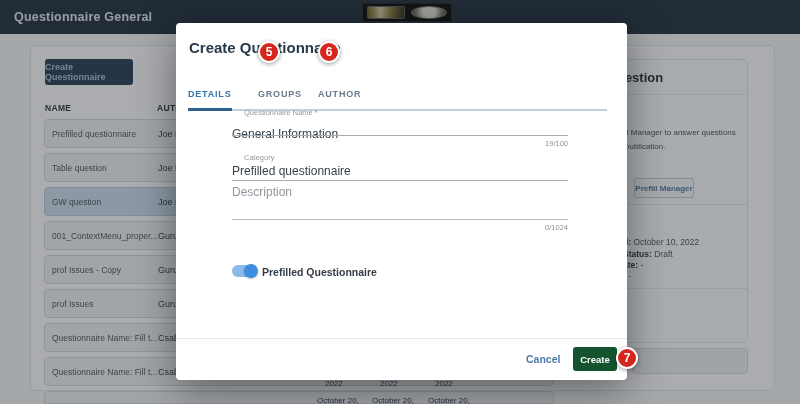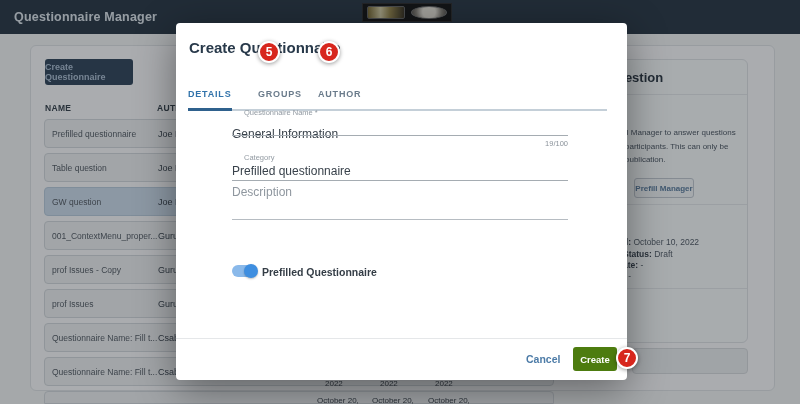--- a/index.html
+++ b/index.html
@@ -73,40 +73,40 @@
 
   .toggle { position:absolute; left:56px; top:242px; width:24px; height:12px; border-radius:6px;
             background:#8ab9ea; cursor:pointer; }
   .toggle .knob { position:absolute; right:-2px; top:-1px; width:14px; height:14px; border-radius:50%;
             background:#3e8ee0; box-shadow:0 1px 2px rgba(0,0,0,.25); }
   .toggle-label { position:absolute; left:86px; top:243px; font-size:10.5px; font-weight:600; color:#343d46; }
 
   .m-footdiv { position:absolute; left:0; top:315px; width:451px; height:1px; background:#e5e7e9; }
   .cancel-btn { position:absolute; left:350px; top:330px; font-size:10.5px; font-weight:600;
                 color:#4c7ba7; cursor:pointer; }
-  .create-btn { position:absolute; left:397px; top:324px; width:44px; height:24px; background:#4d7c0f;
+  .create-btn { position:absolute; left:397px; top:324px; width:44px; height:24px; background:#14532d;
                 border-radius:3px; color:#ffffff; font-size:9.5px; font-weight:700; display:flex;
                 align-items:center; justify-content:center; cursor:pointer; }
 
   
   .badge { position:absolute; width:22px; height:22px; border-radius:50%; background:#d7261d;
            border:2.5px solid #ffffff; color:#fff; font-size:12px; font-weight:700; display:flex;
            align-items:center; justify-content:center; z-index:20; box-shadow:0 1px 4px rgba(0,0,0,.4); }
   .badge-5 { left:258px; top:41px; }
   .badge-6 { left:318px; top:41px; }
   .badge-7 { left:616px; top:347px; }
 </style>
 </head>
 <body>
 
 <div class="page">
   <div class="content-card"></div>
 
   <div class="appbar">
-    <div class="appbar-title">Questionnaire Manager</div>
+    <div class="appbar-title">Questionnaire General</div>
   </div>
   <div class="thumb">
     <div class="note"></div>
     <div class="coin"></div>
   </div>
 
   <div class="bg-create-btn">Create Questionnaire</div>
 
   <div class="th th-name">NAME</div>
   <div class="th th-author">AUTHOR</div>
@@ -150,21 +150,20 @@
   <span class="frag" style="left:435px; top:379px">2022</span>
   <span class="frag" style="left:317px; top:396px">October 20,</span>
   <span class="frag" style="left:372px; top:396px">October 20,</span>
   <span class="frag" style="left:428px; top:396px">October 20,</span>
 
   <div class="detail-card">
     <div class="detail-title">GW question</div>
     <div class="d-div" style="top:34px"></div>
     <div class="detail-desc">
       <div>ll Manager to answer questions</div>
-      <div>participants. This can only be</div>
       <div>publication.</div>
     </div>
     <div class="prefill-btn">Prefill Manager</div>
     <div class="d-div" style="top:144px"></div>
     <div class="info-line" style="top:177px">
       <b>d:</b>
       <span>October 10, 2022</span>
     </div>
     <div class="info-line" style="top:189px">
       <b>Status:</b>
@@ -198,20 +197,21 @@
   <div class="fld-value" style="top:104px">General Information</div>
   <div class="fld-line" style="top:112px"></div>
   <div class="fld-counter" style="top:116px">19/100</div>
 
   <div class="fld-label" style="top:130px">Category</div>
   <div class="fld-value" style="top:141px">Prefilled questionnaire</div>
   <div class="fld-line" style="top:157px"></div>
 
   <div class="fld-value placeholder" style="top:162px">Description</div>
   <div class="fld-line light" style="top:196px"></div>
+  <div class="fld-counter" style="top:200px">0/1024</div>
 
   <div class="toggle">
     <div class="knob"></div>
   </div>
   <div class="toggle-label">Prefilled Questionnaire</div>
 
   <div class="m-footdiv"></div>
   <div class="cancel-btn">Cancel</div>
   <div class="create-btn">Create</div>
 </div>

